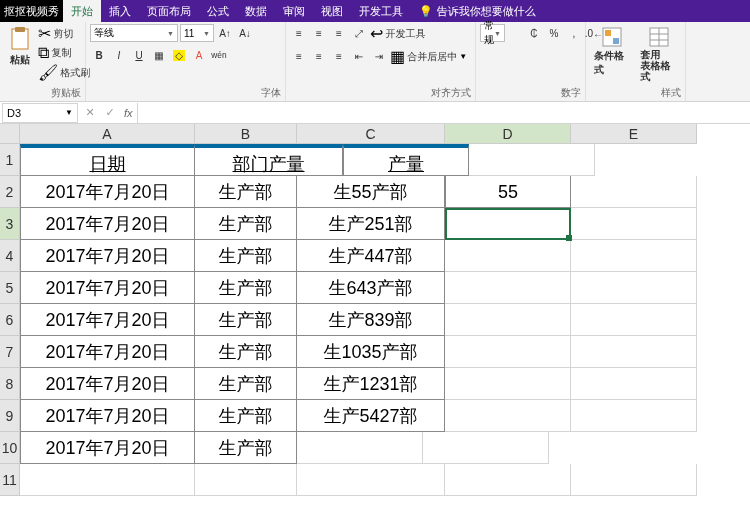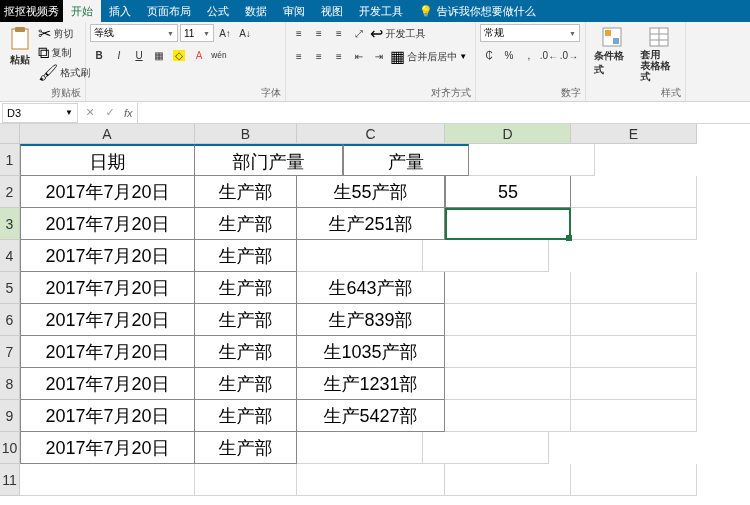--- a/index.html
+++ b/index.html
@@ -1,17 +1,17 @@
 <!DOCTYPE html>
 <html><head>
 <meta charset="utf-8">
 <style>
 * { box-sizing: border-box; margin: 0; padding: 0; font-family: "Microsoft YaHei", sans-serif; }
 body { width: 750px; height: 505px; background: #fff; overflow: hidden; }
-.ribbon-tabs { height: 22px; background: #0369a1; display: flex; align-items: center; font-size: 11px; color: #fff; }
+.ribbon-tabs { height: 22px; background: #4c1d95; display: flex; align-items: center; font-size: 11px; color: #fff; }
 .watermark { background: #000; color: #fff; padding: 0 4px; height: 22px; display: flex; align-items: center; font-size: 11px; }
 .tab { padding: 14px 8px; height: 22px; display: flex; align-items: center; cursor: pointer; }
 .tab.active { background: #f3f3f3; color: #217346; }
 .tell-me { padding: 0 8px; display: flex; align-items: center; gap: 4px; }
 .ribbon { height: 80px; background: #f3f3f3; border-bottom: 1px solid #d4d4d4; display: flex; }
 .group { border-right: 1px solid #e0e0e0; display: flex; flex-direction: column; justify-content: space-between; padding: 2px 4px 1px; }
 .group-body { flex: 1; display: flex; align-items: flex-start; gap: 2px; }
 .group-label { text-align: right; font-size: 10px; color: #666; padding-top: 1px; }
 .big-btn { display: flex; flex-direction: column; align-items: center; justify-content: center; padding: 2px 4px; font-size: 10px; color: #333; font-weight: bold; }
 .big-btn svg { margin-bottom: 1px; }
@@ -31,21 +31,21 @@
 .col-headers { position: absolute; left: 20px; top: 0; height: 20px; display: flex; }
 .ch { background: #e6e6e6; border-right: 1px solid #ccc; border-bottom: 1px solid #ccc; text-align: center; font-size: 14px; color: #333; height: 20px; line-height: 20px; }
 .ch.sel { background: #d3e5c9; }
 .row-headers { position: absolute; left: 0; top: 20px; width: 20px; }
 .rh { background: #e6e6e6; border-right: 1px solid #ccc; border-bottom: 1px solid #ccc; text-align: center; font-size: 14px; color: #333; height: 32px; line-height: 32px; }
 .rh.sel { background: #d3e5c9; }
 .cells { position: absolute; left: 20px; top: 20px; }
 .row { display: flex; }
 .cell { height: 32px; line-height: 32px; font-size: 18px; text-align: center; border-right: 1px solid #d4d4d4; border-bottom: 1px solid #d4d4d4; background: #fff; overflow: hidden; white-space: nowrap; }
 .cell.bordered { border-right: 1px solid #888; border-bottom: 1px solid #888; }
-.cell.btop { border-top: 2px solid #0369a1; }
+.cell.btop { border-top: 4px solid #0369a1; text-decoration: underline; }
 .cell.bleft { border-left: 1px solid #888; }
 .active-cell { position: absolute; border: 2px solid #227447; pointer-events: none; }
 .fill-handle { position: absolute; width: 6px; height: 6px; background: #227447; right: -3px; bottom: -3px; }
 .chev { font-size: 8px; }
 .c-A{width:175px}.c-B{width:102px}.c-C{width:148px}.c-D{width:126px}.c-E{width:126px}
 </style>
 </head>
 <body>
 
 <div class="ribbon-tabs">
@@ -145,21 +145,21 @@
             <span>▦</span>
             <span class="small-txt">合并后居中</span>
             <span class="chev">▼</span>
           </div>
       </div>
     </div>
     <div class="group-label">对齐方式</div>
   </div>
 
   <div class="group" style="width:110px">
-    <div class="group-body" style="flex-direction:column;gap:4px;width:100%">
+    <div class="group-body" style="flex-direction:row;gap:20px;width:100%">
       <div class="combo" style="width:100px">
           <span>常规</span>
           <span class="chev">▼</span>
         </div>
       <div class="row-stack">
         <div class="icon-btn">₵</div>
         <div class="icon-btn">%</div>
         <div class="icon-btn">,</div>
         <div class="icon-btn">.0←</div>
         <div class="icon-btn">.0→</div>
@@ -243,20 +243,21 @@
       <div class="row">
         <div class="cell c-A bordered bleft">2017年7月20日</div>
         <div class="cell c-B bordered">生产部</div>
         <div class="cell c-C bordered">生产251部</div>
         <div class="cell c-D"></div>
         <div class="cell c-E"></div>
       </div>
       <div class="row">
         <div class="cell c-A bordered bleft">2017年7月20日</div>
         <div class="cell c-B bordered">生产部</div>
+        <div class="cell c-C bordered">生产447部</div>
         <div class="cell c-D"></div>
         <div class="cell c-E"></div>
       </div>
       <div class="row">
         <div class="cell c-A bordered bleft">2017年7月20日</div>
         <div class="cell c-B bordered">生产部</div>
         <div class="cell c-C bordered">生643产部</div>
         <div class="cell c-D"></div>
         <div class="cell c-E"></div>
       </div>

